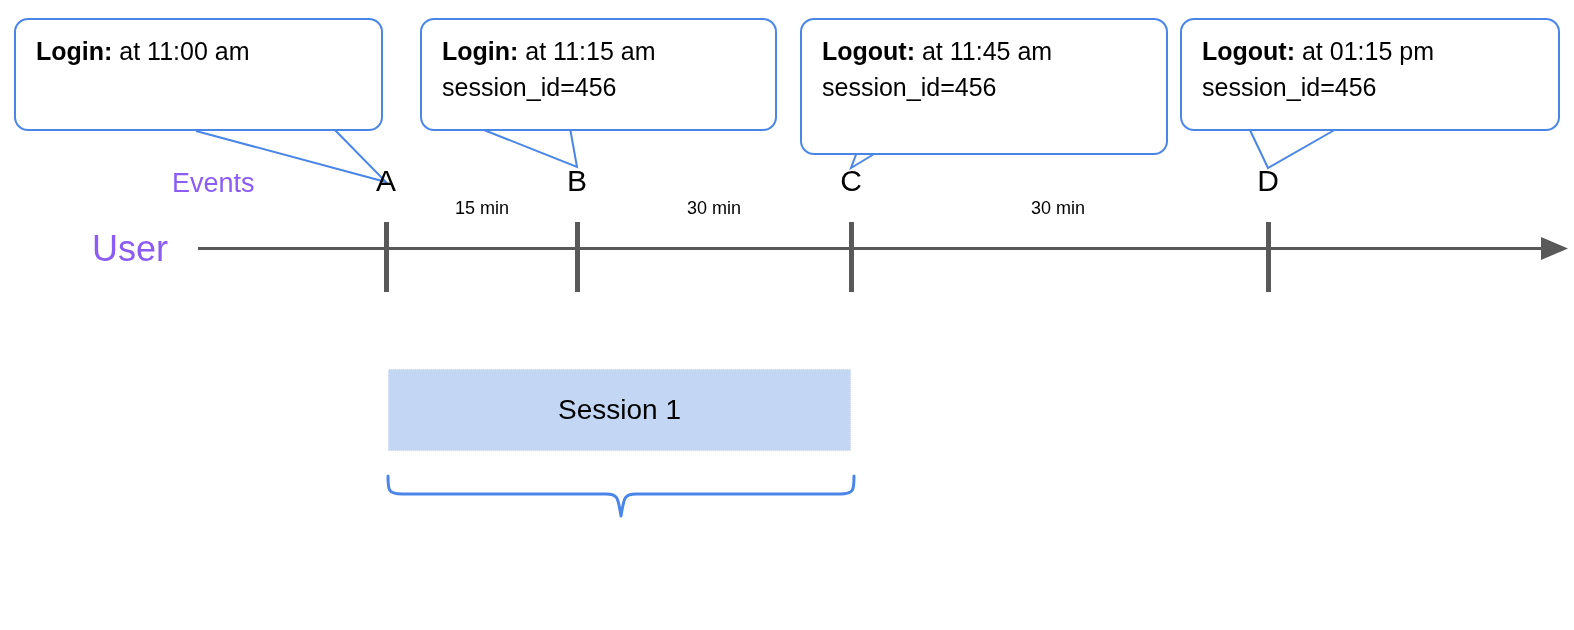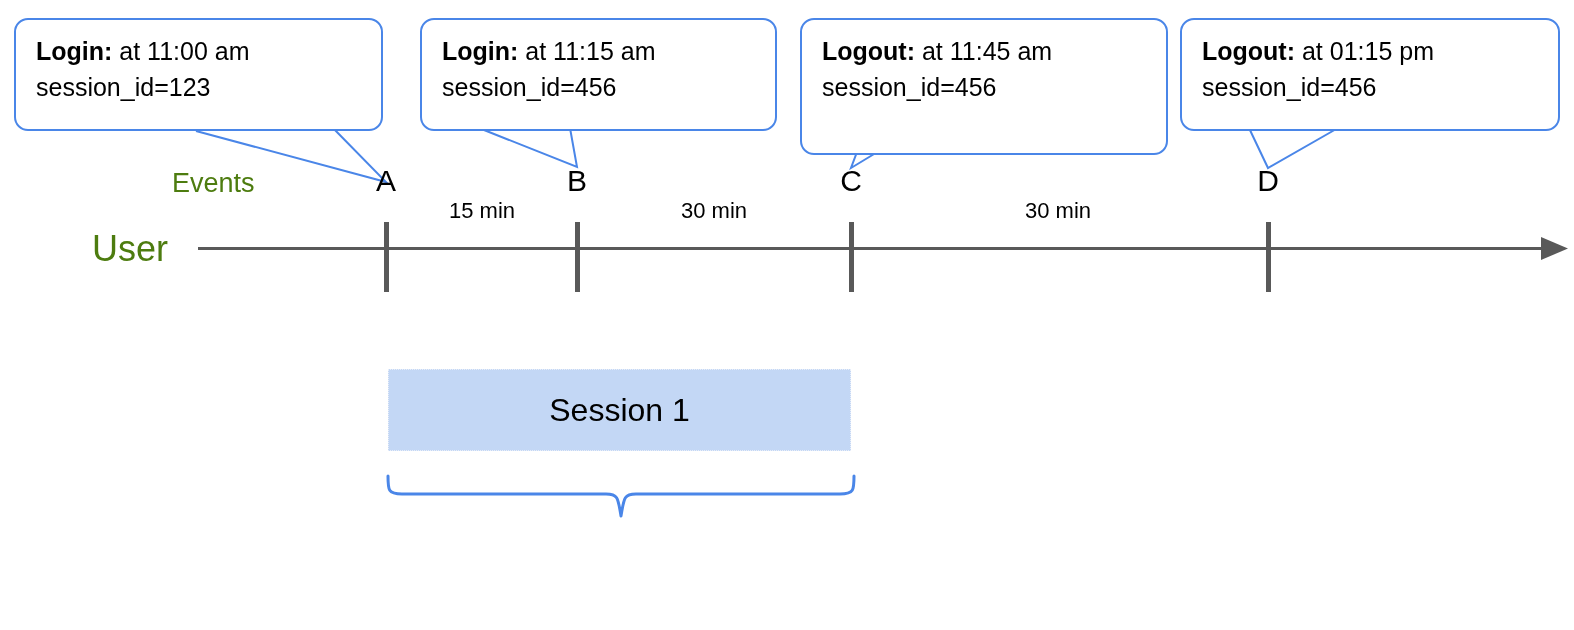--- a/index.html
+++ b/index.html
@@ -63,43 +63,43 @@
   }
   .marker-label {
     position: absolute;
     font-size: 30px;
     color: #000000;
     text-align: center;
     z-index: 3;
   }
   .interval-label {
     position: absolute;
-    font-size: 22px;
+    font-size: 18px;
     color: #000000;
     text-align: center;
     z-index: 3;
   }
   .row-label {
     position: absolute;
-    color: #4d7c0f;
+    color: #8b5cf6;
     z-index: 3;
   }
   .row-label.events { font-size: 27px; }
   .row-label.user   { font-size: 36px; }
 
   
   .session-bar {
     position: absolute;
     box-sizing: border-box;
     background: #c3d7f5;
     border: 1px dotted #e8eef9;
     display: flex;
     align-items: center;
     justify-content: center;
-    font-size: 32px;
+    font-size: 28px;
     color: #000000;
     z-index: 2;
   }
   .brace-svg {
     position: absolute;
     z-index: 2;
     overflow: visible;
   }
   .session-caption {
     position: absolute;
@@ -122,21 +122,20 @@
     <polyline points="484,130 577,167 570,128" fill="#ffffff" stroke="#4a86e8" stroke-width="2" stroke-linejoin="miter" stroke-linecap="butt"></polyline>
 
     <polyline points="866,128 851,168 917,128" fill="#ffffff" stroke="#4a86e8" stroke-width="2" stroke-linejoin="miter" stroke-linecap="butt"></polyline>
 
     <polyline points="1249,128 1268,168 1338,128" fill="#ffffff" stroke="#4a86e8" stroke-width="2" stroke-linejoin="miter" stroke-linecap="butt"></polyline>
   </svg>
 
   <div class="callout" style="left: 14px; top: 18px; width: 369px; height: 113px; border-color: rgb(74, 134, 232);">
     <span class="lbl">Login:</span>
     <span>at 11:00 am</span>
-    <span class="line2">session_id=123</span>
   </div>
 
   <div class="callout" style="left: 420px; top: 18px; width: 357px; height: 113px; border-color: rgb(74, 134, 232);">
     <span class="lbl">Login:</span>
     <span>at 11:15 am</span>
     <span class="line2">session_id=456</span>
   </div>
 
   <div class="callout" style="left: 800px; top: 18px; width: 368px; height: 137px; border-color: rgb(74, 134, 232);">
     <span class="lbl">Logout:</span>

